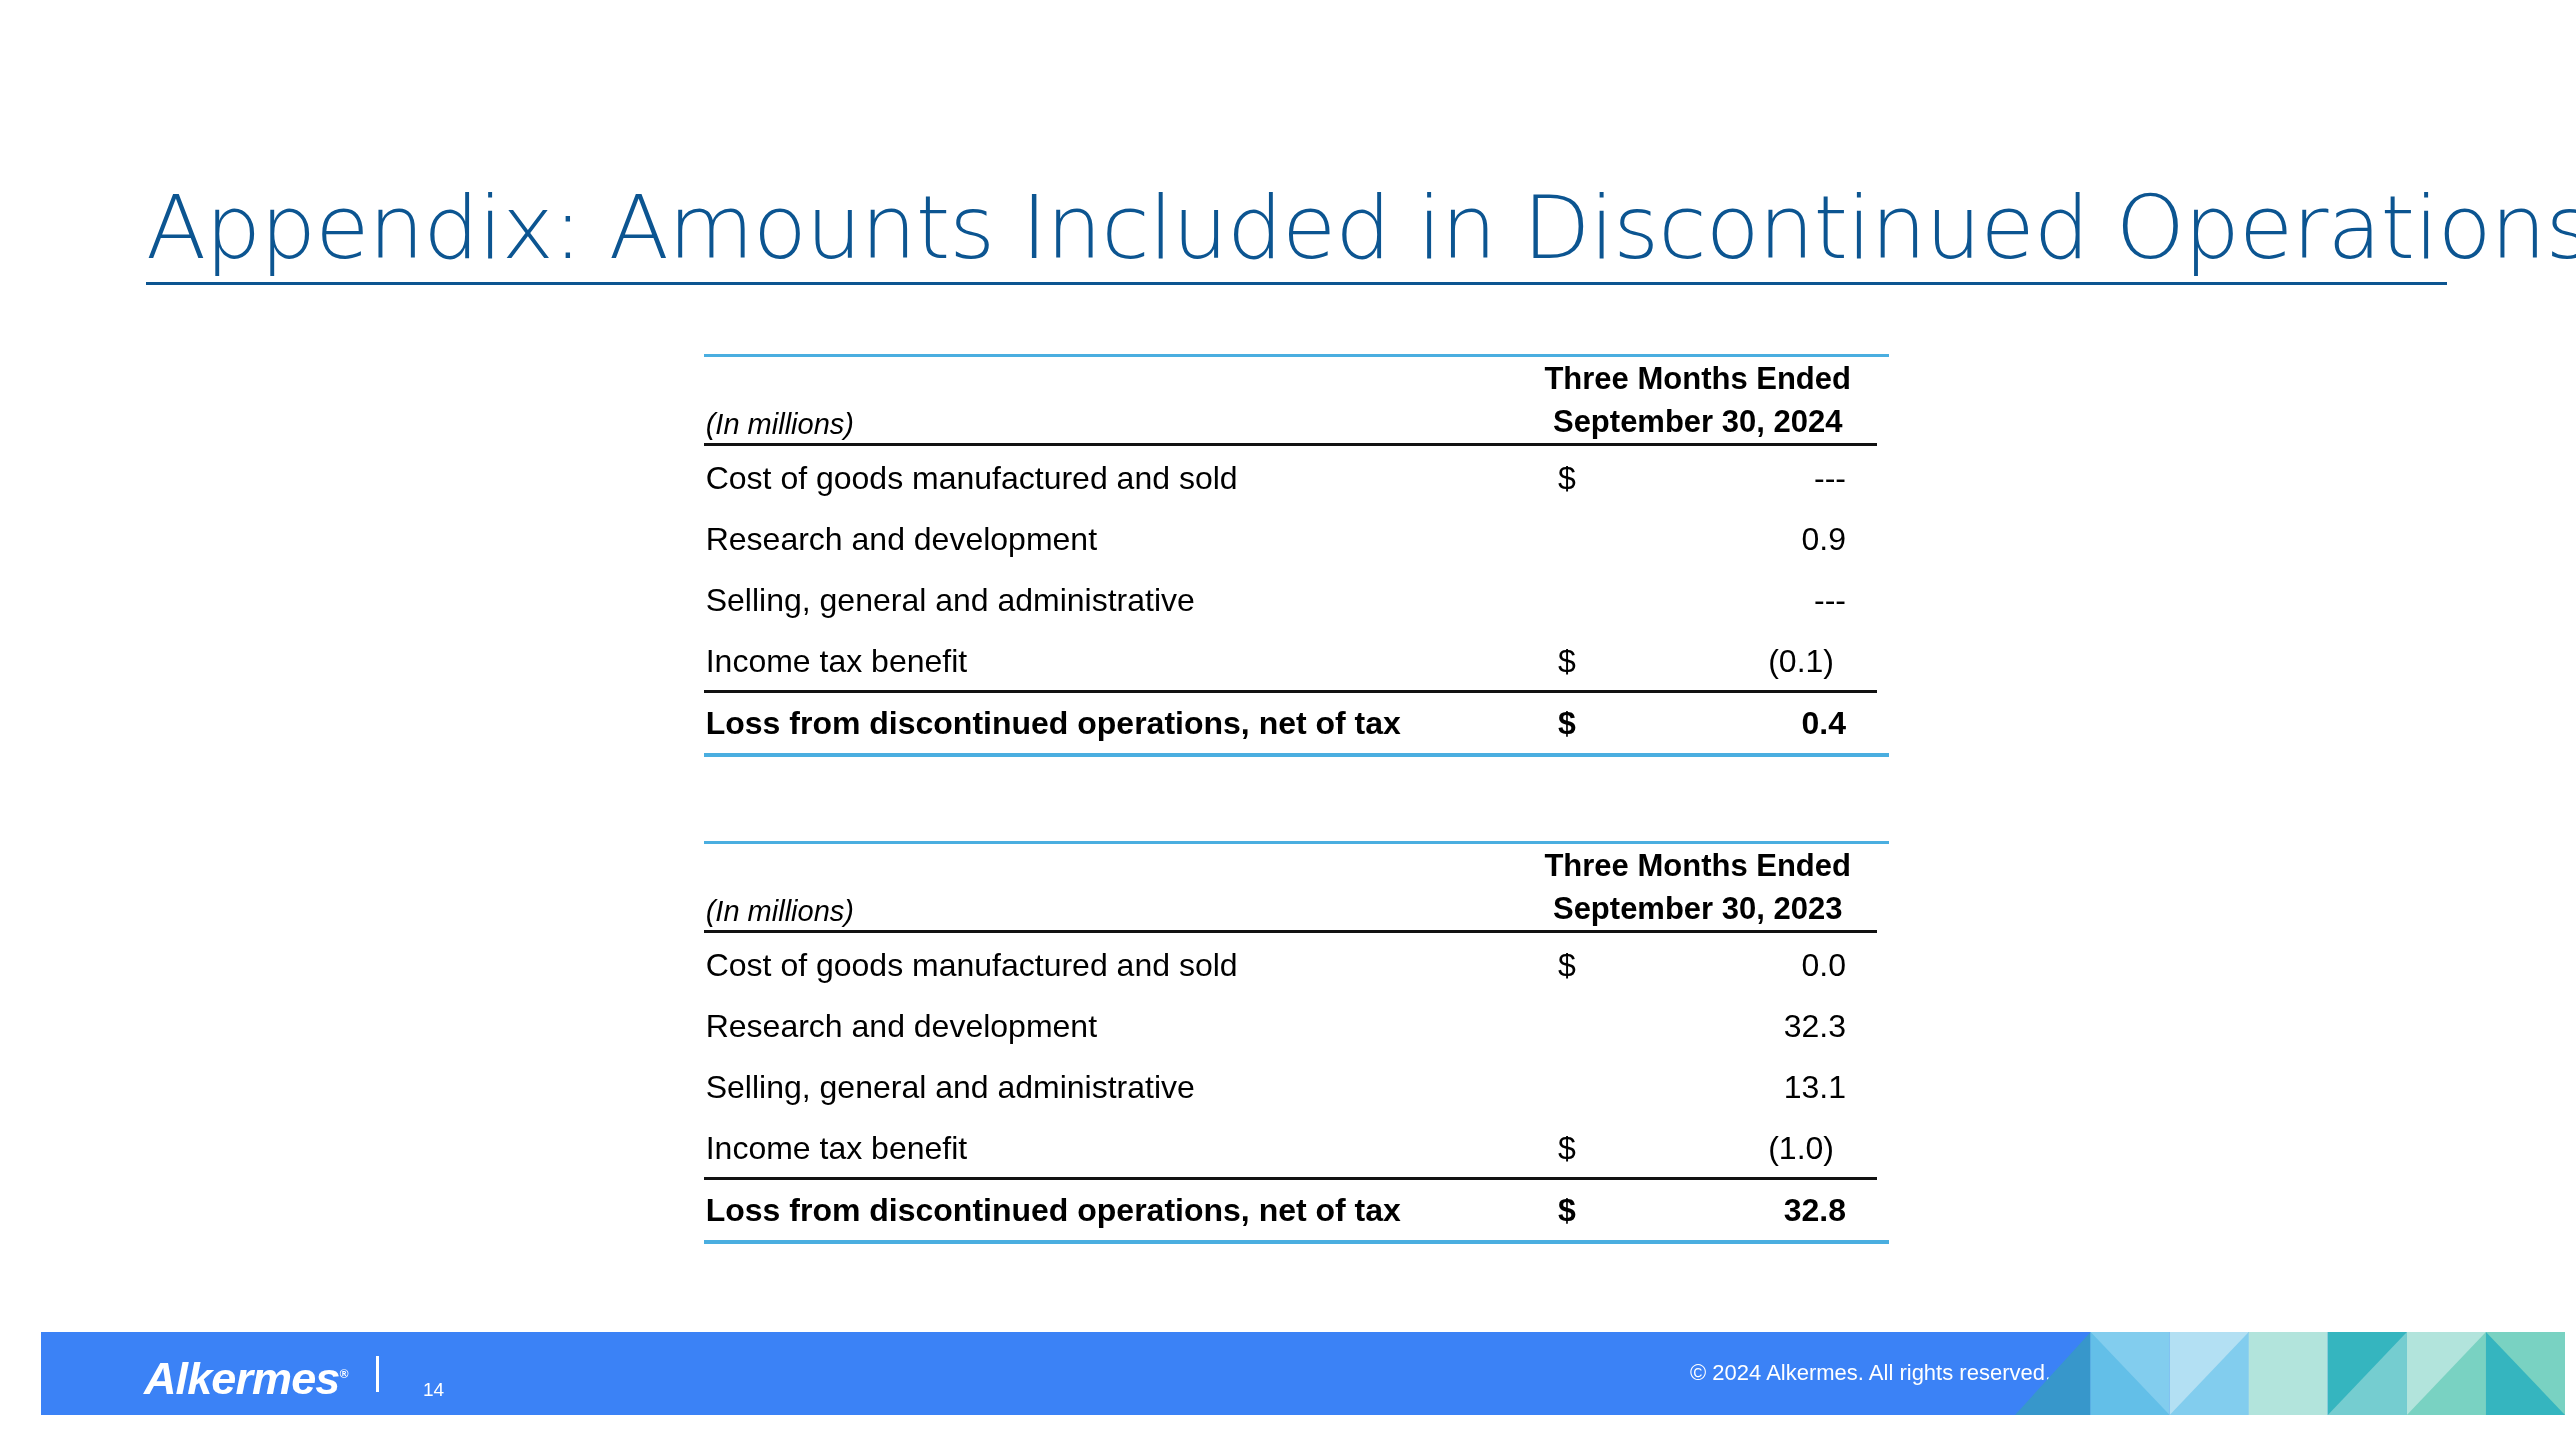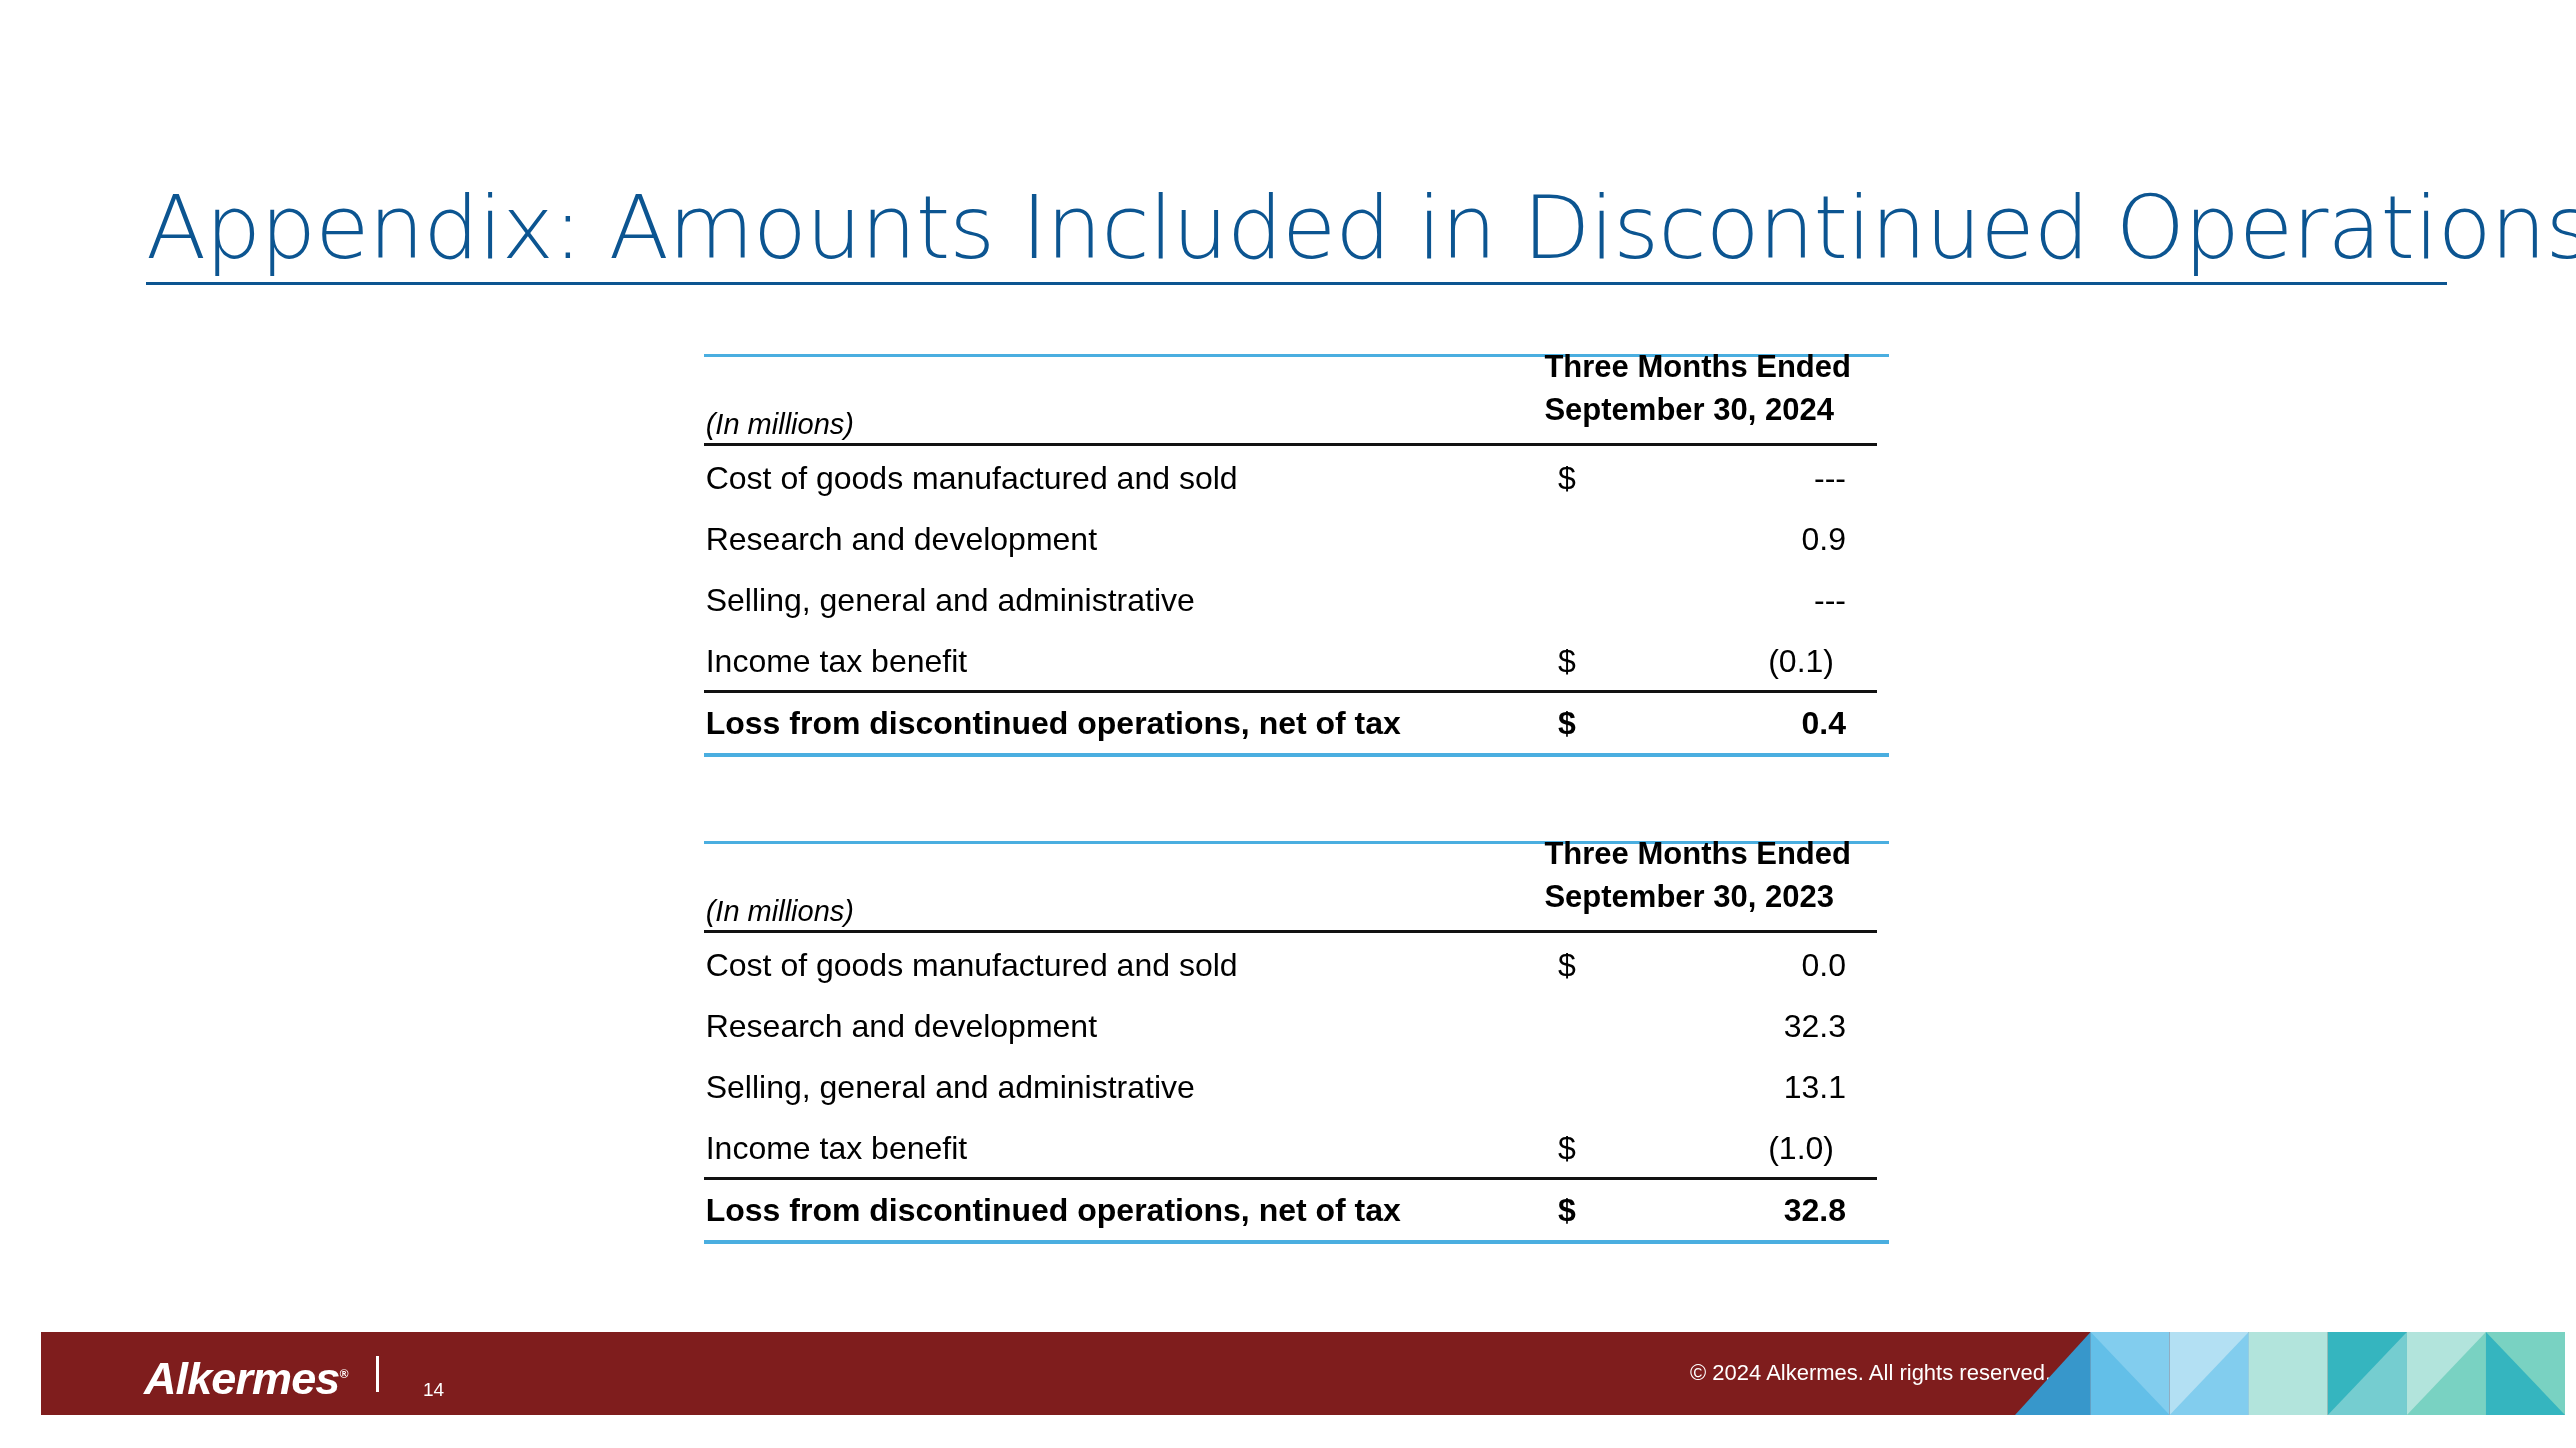--- a/index.html
+++ b/index.html
@@ -29,36 +29,36 @@
   .hdr {
     position: relative; height: 86px;
     border-bottom: 3.4px solid #111;
     width: 1173px;
   }
   .hdr .units {
     position: absolute; left: 1.7px; bottom: 0px; font-style: italic;
     font-size: 29px; line-height: 38px;
   }
   .hdr .col {
-    position: absolute; right: 26px; bottom: 12px; text-align: left;
+    position: absolute; right: 26px; bottom: 0px; text-align: center;
     font-weight: bold; font-size: 31px; line-height: 43px;
   }
   .row {
     position: relative; height: 61px;
   }
   .row .lbl { position: absolute; left: 1.7px; top: 13px; line-height: 38px; white-space: nowrap; }
   .row .cur { position: absolute; left: 854px; top: 13px; line-height: 38px; }
   .row .val { position: absolute; right: 43px; top: 13px; line-height: 38px; text-align: right; }
   .row.underline { border-bottom: 3.4px solid #111; width: 1173px; }
   .row.total { font-weight: bold; height: 60px; }
   .row.total .lbl, .row.total .cur, .row.total .val { top: 10.3px; }
 
   .footer {
     position: absolute; left: 41px; top: 1332px; width: 2524px; height: 83px;
-    background: #7f1d1d; overflow: hidden;
+    background: #3b82f6; overflow: hidden;
   }
   .logo {
     position: absolute; left: 103px; top: 15.5px; color: #fff;
     font-style: italic; font-weight: bold; font-size: 45px; line-height: 52px;
     font-family: "Liberation Sans", sans-serif; letter-spacing: -0.9px;
   }
   .logo-sep { position: absolute; left: 335px; top: 24px; width: 2.6px; height: 36px; background: #fff; }
   .page-num { position: absolute; left: 382px; top: 45px; color: #fff; font-size: 19px; line-height: 26px; }
   .copyright { position: absolute; left: 1649px; top: 27.5px; color: #fff; font-size: 22px; line-height: 26px; }
   .deco { position: absolute; right: 0; top: 0; width: 550px; height: 83px; }

